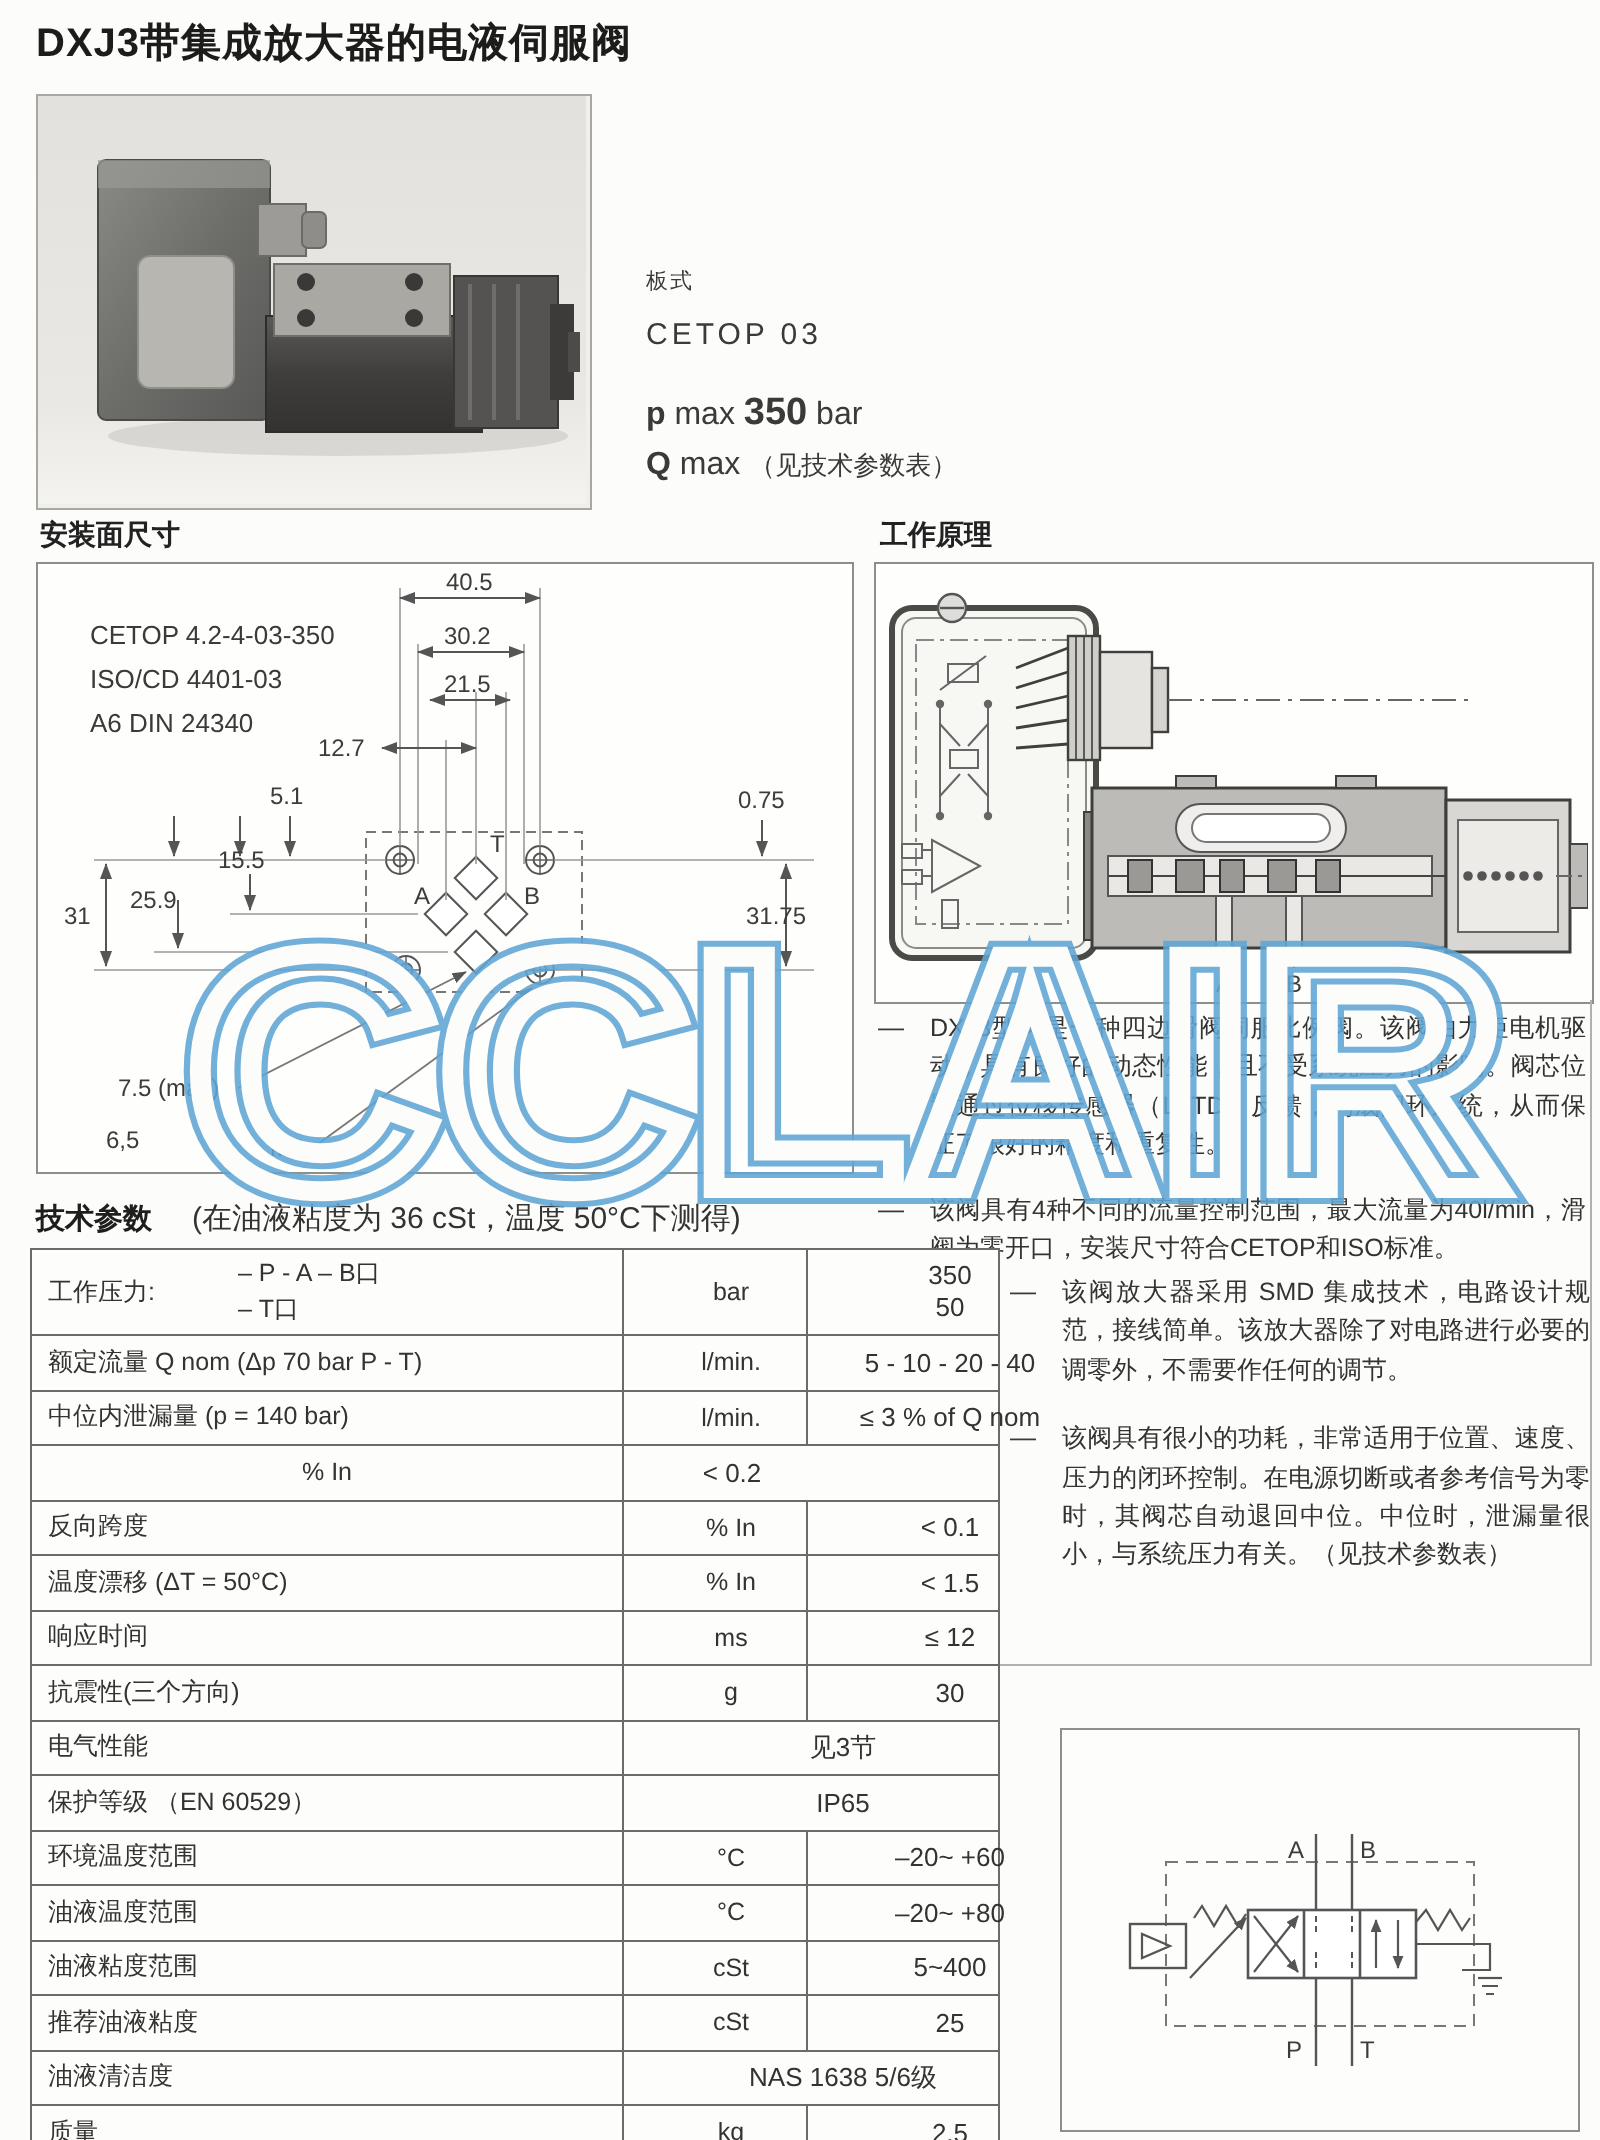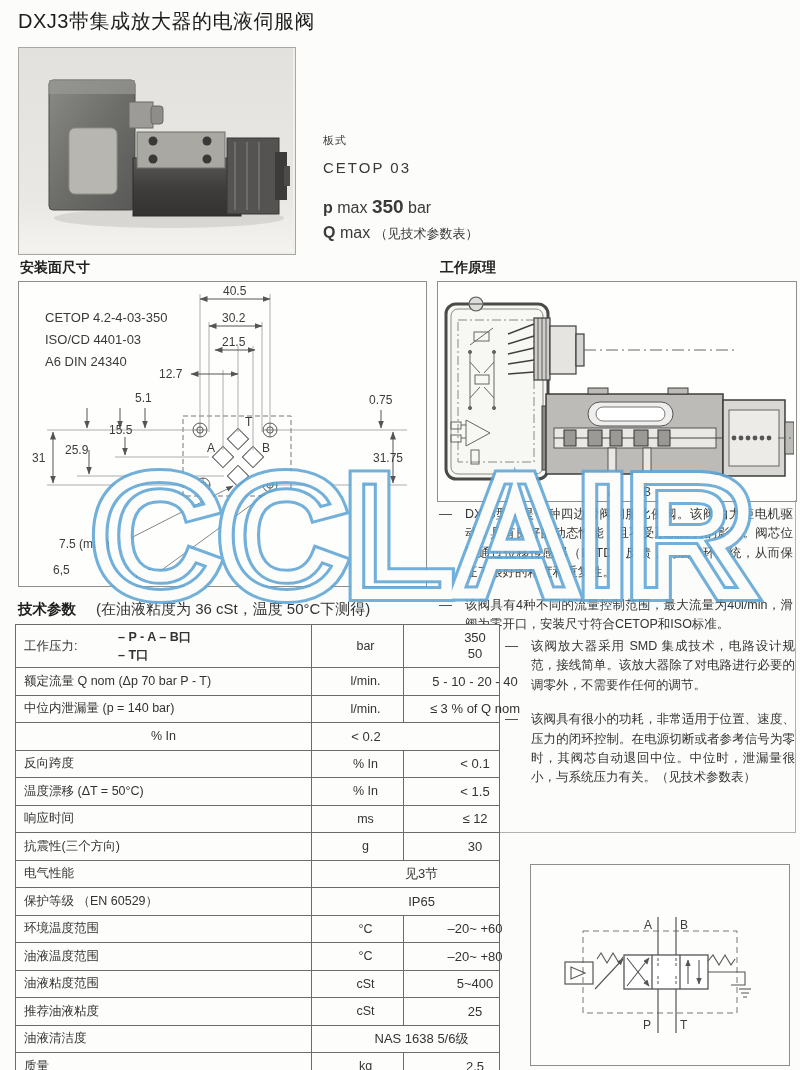--- a/index.html
+++ b/index.html
@@ -1,20 +1,20 @@
 <!DOCTYPE html>
 <html><head>
 <meta charset="utf-8">
 <style>
   html,body{margin:0;padding:0;background:#e8e8e6;}
   #page{position:relative;width:800px;height:1070px;background:#fcfcfa;overflow:hidden;
         font-family:"Liberation Sans","DejaVu Sans",sans-serif;color:#2e2e2c;}
   .abs{position:absolute;}
   
-  #title{left:18px;top:8px;font-size:20px;font-weight:normal;letter-spacing:.5px;color:#1c1c1a;}
+  #title{left:18px;top:8px;font-size:20px;font-weight:bold;letter-spacing:.5px;color:#1c1c1a;}
   
   #photo-box{left:18px;top:47px;width:276px;height:206px;border:1px solid #a8a8a2;background:#f0efec;}
   
   .spec{left:323px;color:#3a3a38;}
   #spec1{top:133px;font-size:11px;letter-spacing:1px;text-align:right;}
   #spec2{top:159px;font-size:15px;letter-spacing:2px;}
   #spec3{top:196px;font-size:16px;}
   #spec4{top:224px;font-size:16px;}
   .bld{font-weight:bold;}
   .big{font-size:19px;font-weight:bold;}
@@ -44,21 +44,21 @@
   .trow{display:grid;grid-template-columns:296px 76px 110px;border-top:1px solid #6c6c66;min-height:26.5px;gap:16px;}
   .trow:first-child{border-top:none;}
   .trow.r0{min-height:42px;}
   .trow.span-row{grid-template-columns:296px 187px;}
   .tc{display:flex;align-items:center;font-size:12.5px;color:#333331;}
   .tlabel{padding:2px 8px;border-right:1px solid #6c6c66;justify-content:flex-start;position:relative;}
   .tunit{border-right:1px solid #6c6c66;justify-content:center;}
   .tvalue{justify-content:center;font-size:13px;}
   .tspan{justify-content:center;font-size:13px;}
   .tvalue.two{flex-direction:column;line-height:1.25;justify-content:center;}
-  .wsub{position:absolute;left:47%;top:50%;transform:translate(-50%,-50%);text-align:left;font-size:12.5px;line-height:1.4;white-space:nowrap;font-weight:bold;}
+  .wsub{position:absolute;left:47%;top:50%;transform:translate(-50%,-50%);text-align:left;font-size:12.5px;line-height:1.4;white-space:nowrap;}
   
   #symbol-box{left:530px;top:864px;width:258px;height:200px;border:1px solid #8f8f89;background:#fdfdfb;}
   
   #watermark{left:78px;top:462px;width:690px;height:165px;pointer-events:none;z-index:6;}
   svg text{font-family:"Liberation Sans","DejaVu Sans",sans-serif;}
   .dimtxt{font-size:12px;fill:#3c3c3a;}
   .porttxt{font-size:12px;fill:#3c3c3a;}
   .stdtxt{font-size:13px;fill:#3a3a38;}
 </style>
 </head>

